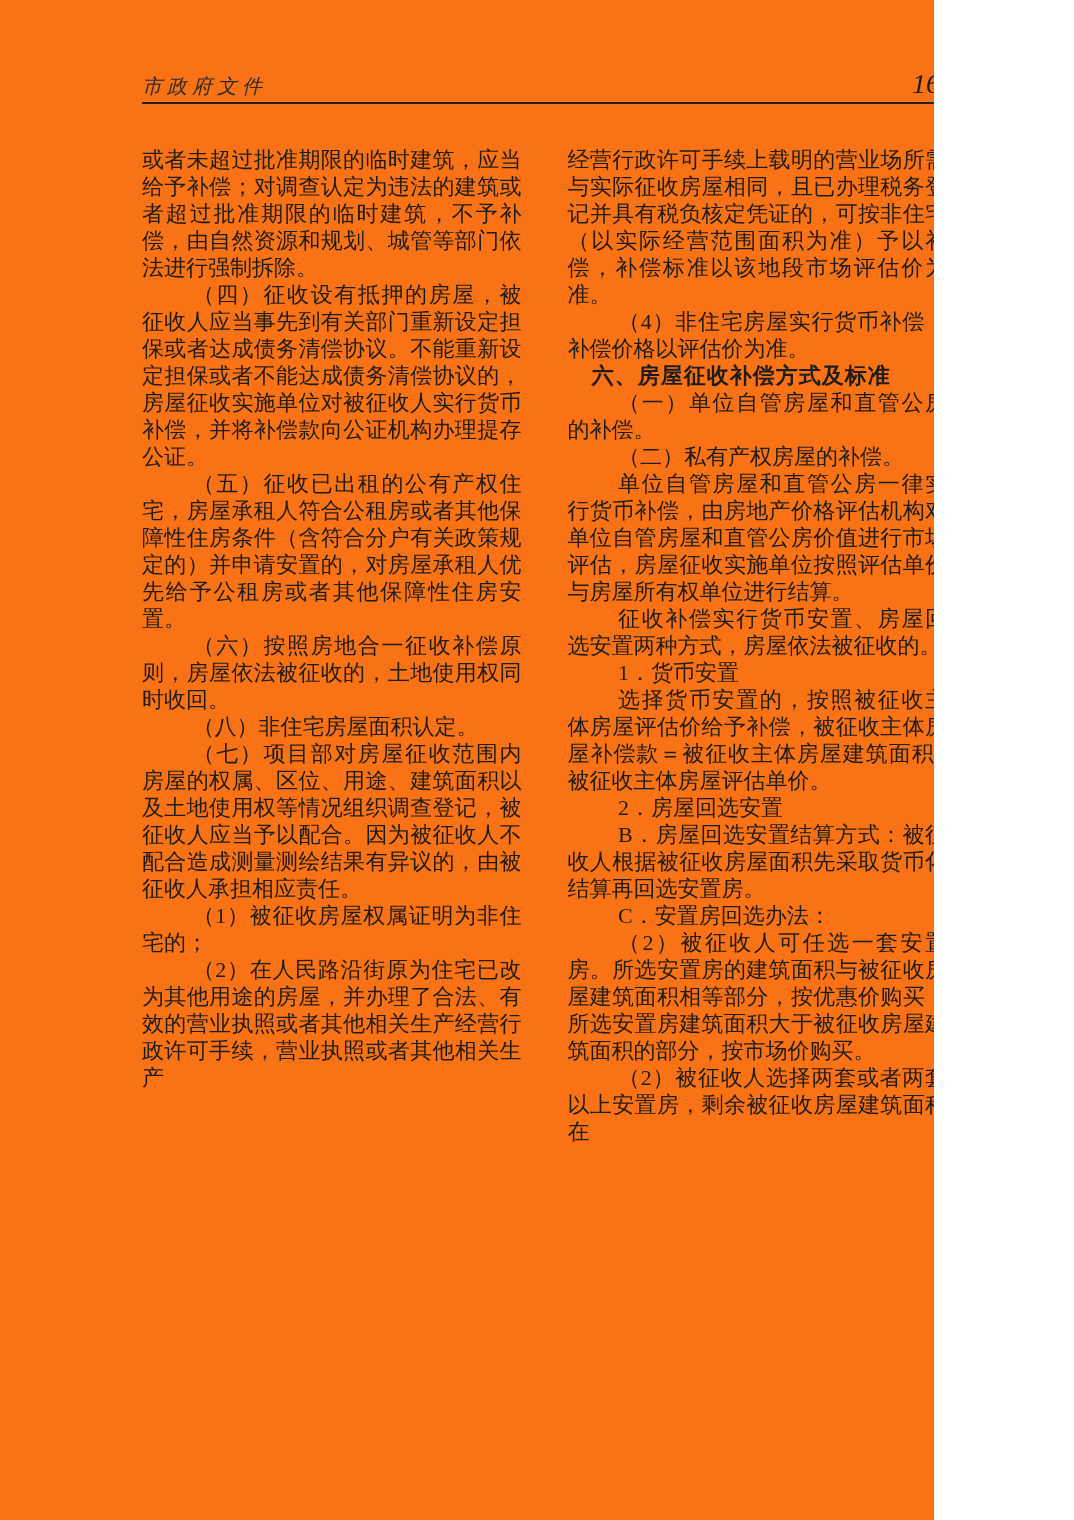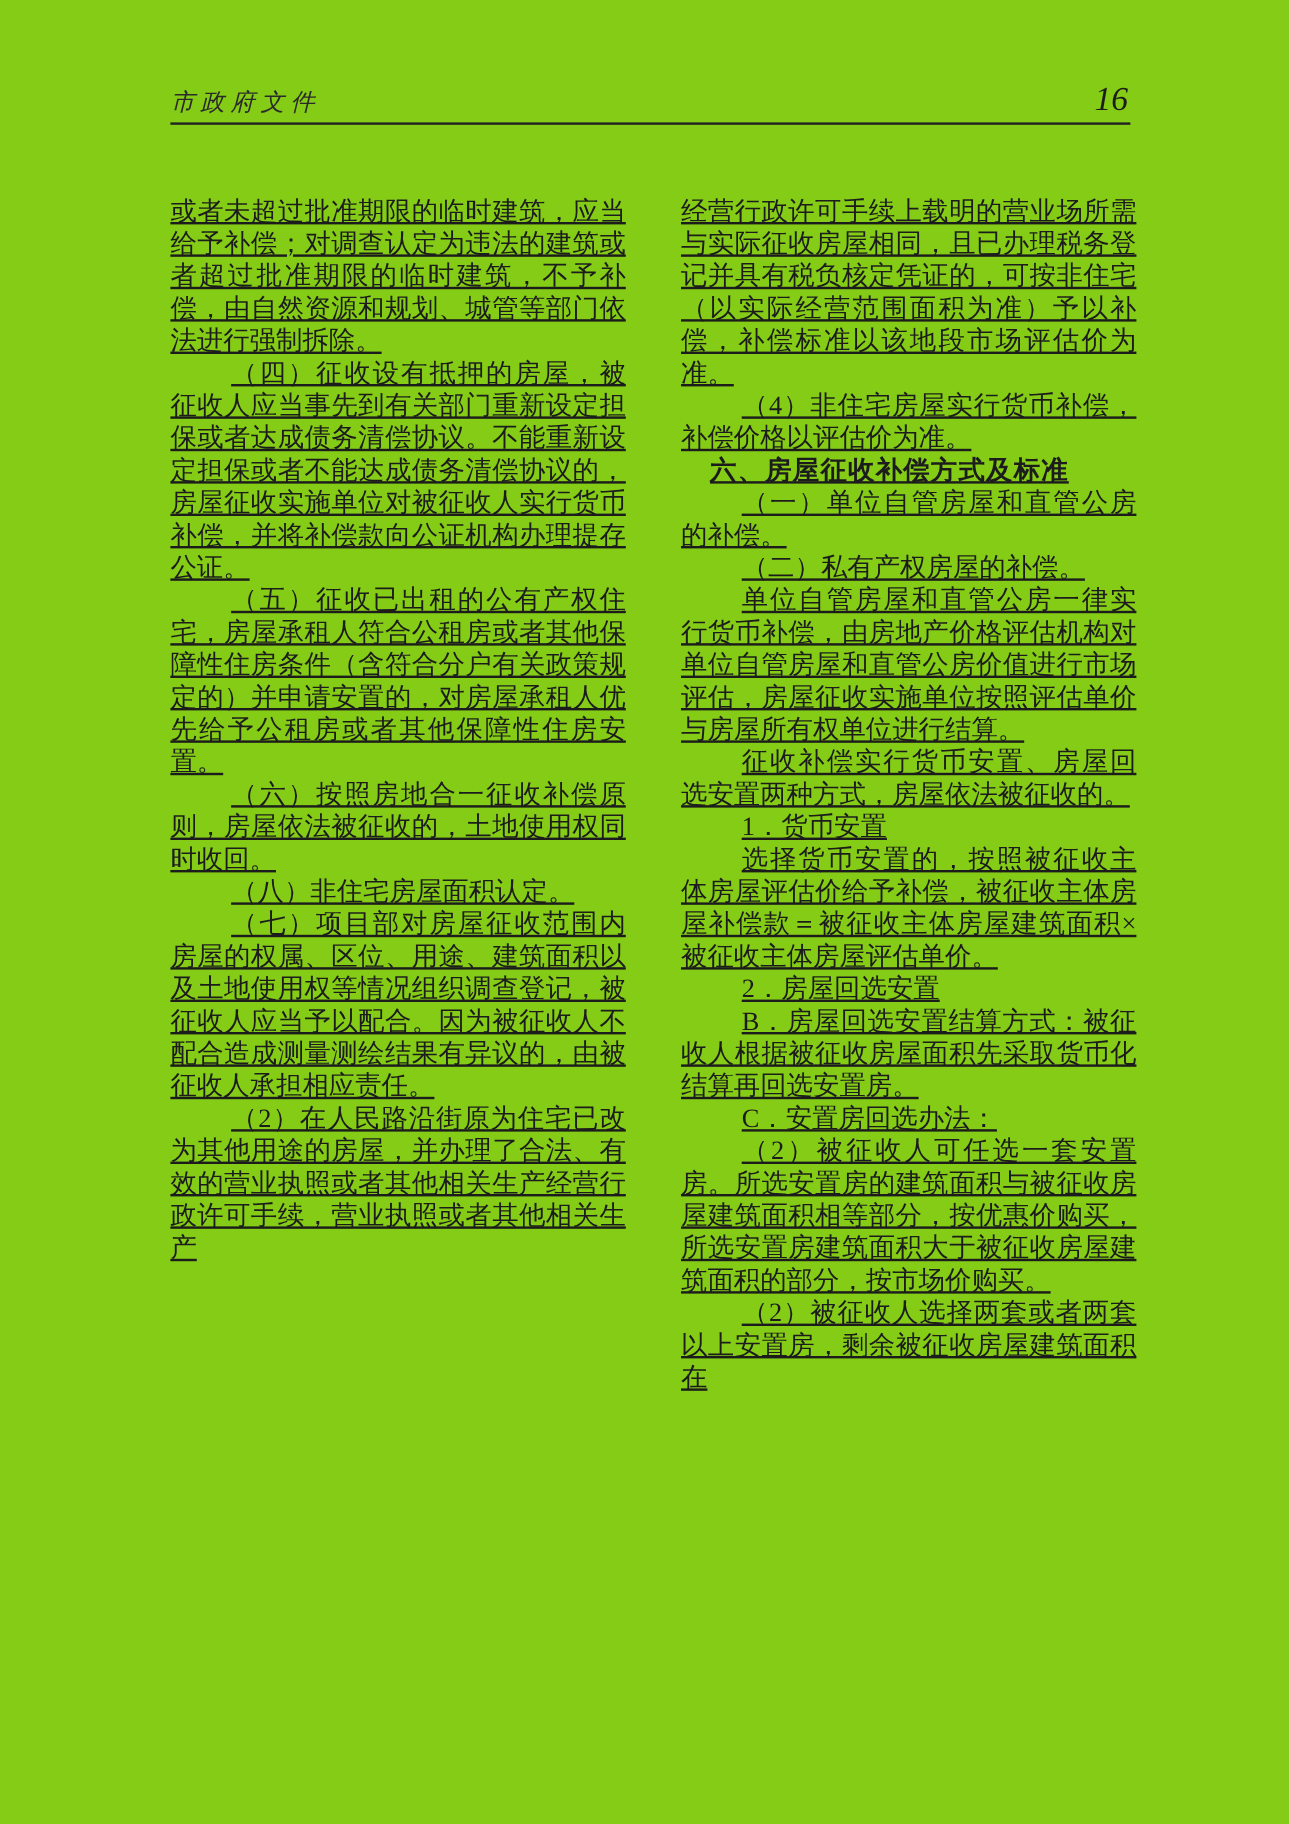--- a/index.html
+++ b/index.html
@@ -2,23 +2,23 @@
 <html><head>
 <meta charset="utf-8">
 <style>
   html, body {
     margin: 0;
     padding: 0;
     background: #ffffff;
   }
   .page {
     position: relative;
-    width: 1074px;
+    width: 934px;
     height: 1520px;
-    background: #84cc16;
+    background: #f97316;
     overflow: hidden;
     font-family: "Liberation Serif", "DejaVu Serif", serif;
     color: #1c1c1c;
   }
   .sheet {
     padding-left: 142px;
     width: 805px;
   }
   .page-header {
     margin-top: 70px;
@@ -38,24 +38,23 @@
     padding-bottom: 2px;
   }
   .page-number {
     font-size: 28px;
     line-height: 1;
     color: #1c1c1c;
     padding-right: 2px;
     font-style: italic;
   }
   .content {
-    margin-top: 58px;
+    margin-top: 42px;
     display: flex;
     gap: 46px;
-    text-decoration: underline;
   }
   .column {
     width: 380px;
   }
   .para {
     margin: 0;
     font-size: 22px;
     line-height: 27px;
     text-align: justify;
     text-justify: inter-ideograph;
@@ -84,20 +83,21 @@
     </div>
 
     <div class="content">
       <div class="column">
           <p class="para">或者未超过批准期限的临时建筑，应当给予补偿；对调查认定为违法的建筑或者超过批准期限的临时建筑，不予补偿，由自然资源和规划、城管等部门依法进行强制拆除。</p>
           <p class="para indent">（四）征收设有抵押的房屋，被征收人应当事先到有关部门重新设定担保或者达成债务清偿协议。不能重新设定担保或者不能达成债务清偿协议的，房屋征收实施单位对被征收人实行货币补偿，并将补偿款向公证机构办理提存公证。</p>
           <p class="para indent">（五）征收已出租的公有产权住宅，房屋承租人符合公租房或者其他保障性住房条件（含符合分户有关政策规定的）并申请安置的，对房屋承租人优先给予公租房或者其他保障性住房安置。</p>
           <p class="para indent">（六）按照房地合一征收补偿原则，房屋依法被征收的，土地使用权同时收回。</p>
           <p class="para indent">（八）非住宅房屋面积认定。</p>
           <p class="para indent">（七）项目部对房屋征收范围内房屋的权属、区位、用途、建筑面积以及土地使用权等情况组织调查登记，被征收人应当予以配合。因为被征收人不配合造成测量测绘结果有异议的，由被征收人承担相应责任。</p>
+          <p class="para indent">（1）被征收房屋权属证明为非住宅的；</p>
           <p class="para indent">（2）在人民路沿街原为住宅已改为其他用途的房屋，并办理了合法、有效的营业执照或者其他相关生产经营行政许可手续，营业执照或者其他相关生产</p>
         </div>
       <div class="column">
           <p class="para">经营行政许可手续上载明的营业场所需与实际征收房屋相同，且已办理税务登记并具有税负核定凭证的，可按非住宅（以实际经营范围面积为准）予以补偿，补偿标准以该地段市场评估价为准。</p>
           <p class="para indent">（4）非住宅房屋实行货币补偿，补偿价格以评估价为准。</p>
           <p class="para indent heading">六、房屋征收补偿方式及标准</p>
           <p class="para indent">（一）单位自管房屋和直管公房的补偿。</p>
           <p class="para indent">（二）私有产权房屋的补偿。</p>
           <p class="para indent">单位自管房屋和直管公房一律实行货币补偿，由房地产价格评估机构对单位自管房屋和直管公房价值进行市场评估，房屋征收实施单位按照评估单价与房屋所有权单位进行结算。</p>
           <p class="para indent">征收补偿实行货币安置、房屋回选安置两种方式，房屋依法被征收的。</p>

